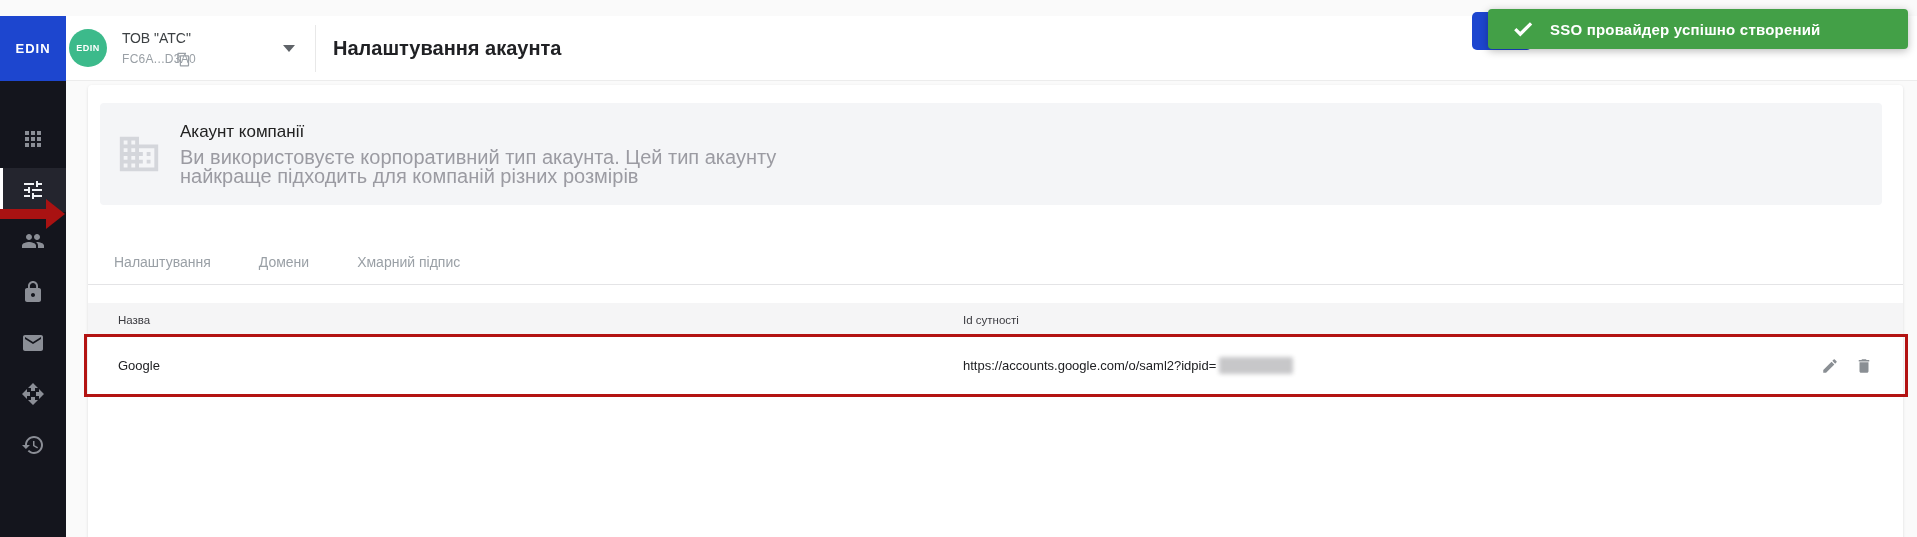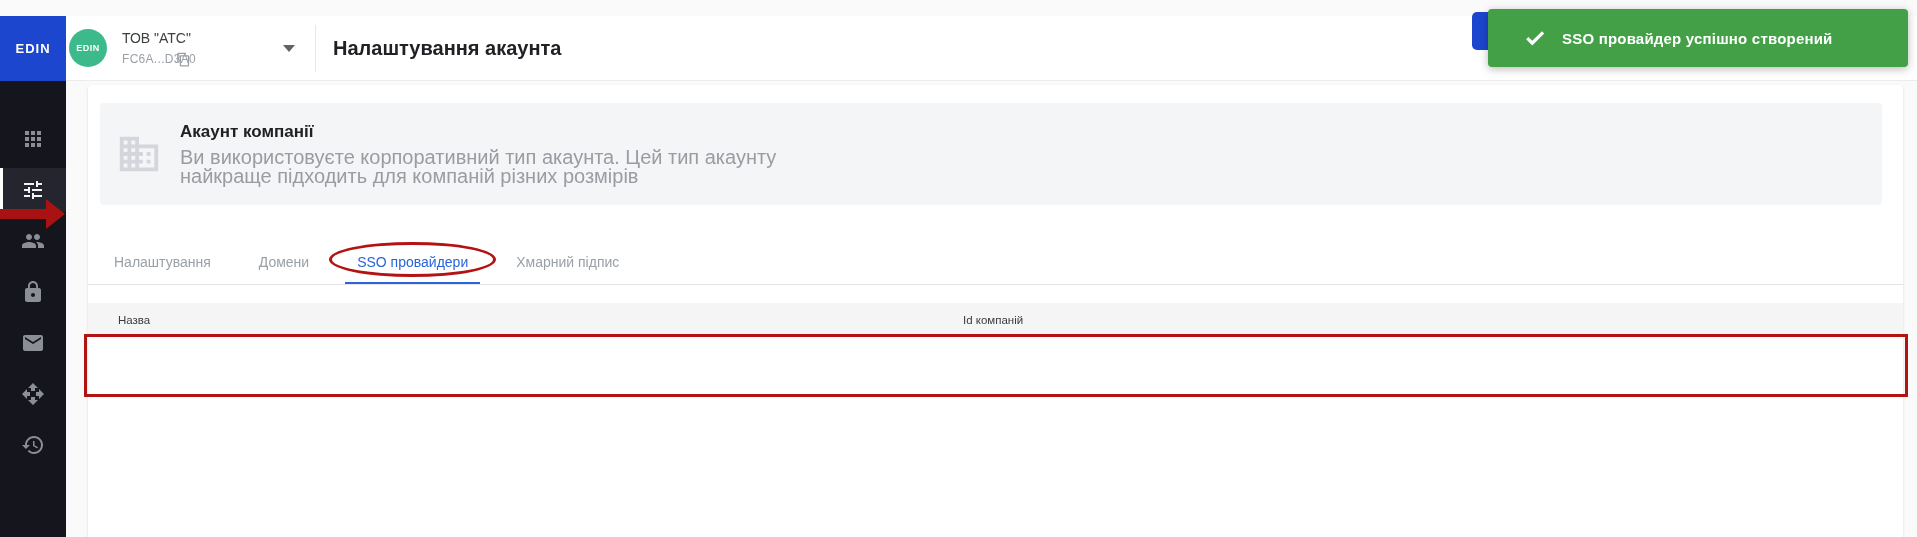--- a/index.html
+++ b/index.html
@@ -40,23 +40,23 @@
   .page-title { position:absolute; left:333px; top:0; height:65px; line-height:65px; font-size:20px; color:#202124;font-weight:bold; }
 
   
   .hidden-action-btn {
     position:absolute; left:1472px; top:12px; width:60px; height:38px;
     background:#1d46cf; border-radius:5px; z-index:6;
   }
 
   
   .toast {
-    position:absolute; left:1488px; top:9px; width:420px; height:58px;
+    position:absolute; left:1488px; top:9px; width:420px; height:40px;
     background:#43a047; border-radius:4px; z-index:20;
-    display:flex; align-items:center; padding-left:36px;
+    display:flex; align-items:center; padding-left:24px;
     box-shadow:0 2px 8px rgba(0,0,0,.28); color:#fff;
   }
   .toast svg { width:22px; height:22px; margin-right:16px; flex:0 0 auto; }
   .toast-text { font-size:15px; font-weight:700; letter-spacing:.2px; }
 
   
   .sidebar { position:absolute; left:0; top:65px; width:66px; height:472px; background:#14151d; z-index:4; }
   .nav-item {
     position:absolute; left:0; width:66px; height:44px;
     display:flex; align-items:center; justify-content:center;
@@ -89,21 +89,21 @@
     position:absolute; left:88px; top:85px; width:1815px; height:460px;
     background:#fff; border-radius:4px; box-shadow:0 1px 3px rgba(0,0,0,.12);
   }
   .banner {
     position:absolute; left:12px; top:18px; width:1782px; height:102px;
     background:#f4f5f7; border-radius:4px;
     display:flex; align-items:center; padding:0 16px;
   }
   .banner-icon { width:46px; height:46px; color:#d4d6db; margin-right:18px; flex:0 0 auto; }
   .banner-icon svg { width:46px; height:46px; }
-  .banner-title { font-size:17px; font-weight:700; color:#212121; margin-bottom:6px; }
+  .banner-title { font-size:17px; font-weight:400; color:#212121; margin-bottom:6px; }
   .banner-desc  { font-size:20px; color:#9b9ba2; line-height:19px; max-width:690px; }
 
   
   .tabs {
     position:absolute; left:0; top:155px; width:1815px; height:45px;
     border-bottom:1px solid #e4e4e6; display:flex; padding-left:2px;
   }
   .tab {
     position:relative; display:flex; align-items:center; padding:0 24px;
     font-size:14px; font-weight:500; color:#9aa0a6; cursor:pointer; white-space:nowrap;
@@ -215,30 +215,45 @@
       </div>
       <div>
         <div class="banner-title">Акаунт компанії</div>
         <div class="banner-desc">Ви використовуєте корпоративний тип акаунта. Цей тип акаунту найкраще підходить для компаній різних розмірів</div>
       </div>
     </div>
 
     <div class="tabs">
       <div class="tab">Налаштування</div>
       <div class="tab">Домени</div>
-      <div class="tab active">
-        <span>SSO провайдери</span>
-        <div class="anno-ellipse"></div>
-      </div>
       <div class="tab">Хмарний підпис</div>
     </div>
 
     <div class="thead">
       <div>Назва</div>
-      <div>Id компаній</div>
+      <div>Id сутності</div>
       <div></div>
     </div>
 
+    <div class="trow">
+      <div>Google</div>
+      <div class="entity-cell">
+        <span>https://accounts.google.com/o/saml2?idpid=</span>
+        <span class="redacted"></span>
+      </div>
+      <div class="row-actions">
+        <div class="act">
+          <svg viewBox="0 0 24 24" fill="currentColor">
+              <path d="M3 17.25V21h3.75L17.81 9.94l-3.75-3.75L3 17.25zM20.71 7.04c.39-.39.39-1.02 0-1.41l-2.34-2.34c-.39-.39-1.02-.39-1.41 0l-1.83 1.83 3.75 3.75 1.83-1.83z"></path>
+            </svg>
+        </div>
+        <div class="act">
+          <svg viewBox="0 0 24 24" fill="currentColor">
+              <path d="M6 19c0 1.1.9 2 2 2h8c1.1 0 2-.9 2-2V7H6v12zM19 4h-3.5l-1-1h-5l-1 1H5v2h14V4z"></path>
+            </svg>
+        </div>
+      </div>
+    </div>
   </div>
 
   <div class="anno-box"></div>
 
 </div>
 
 </body></html>

